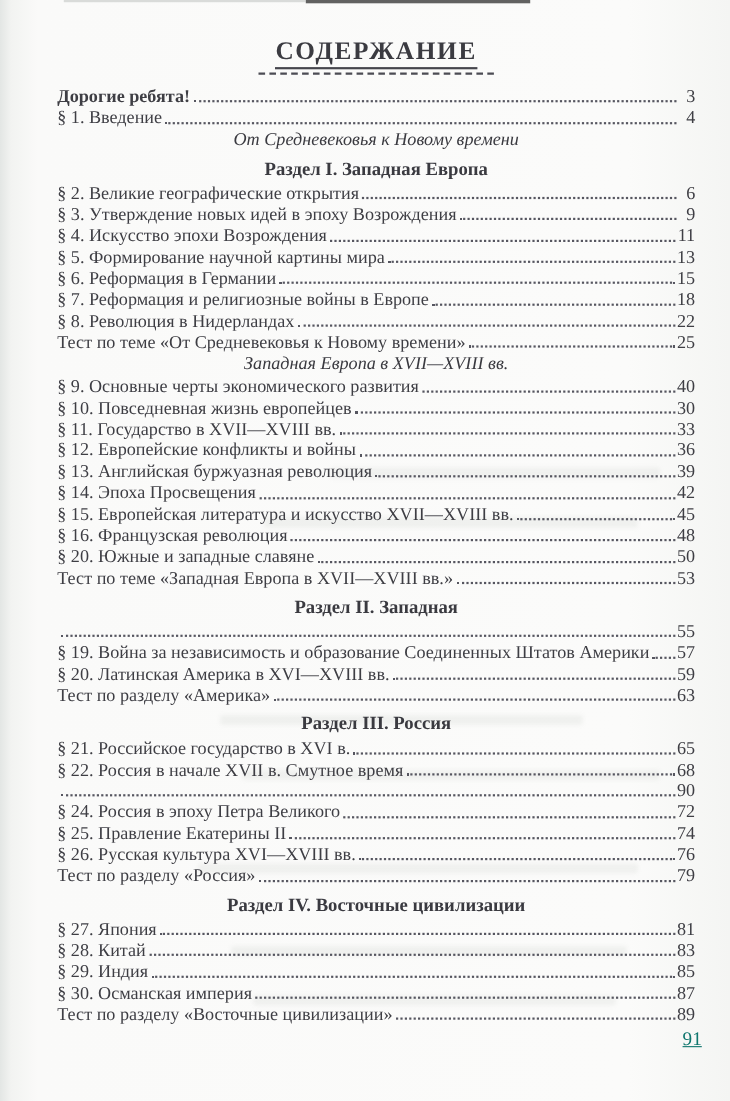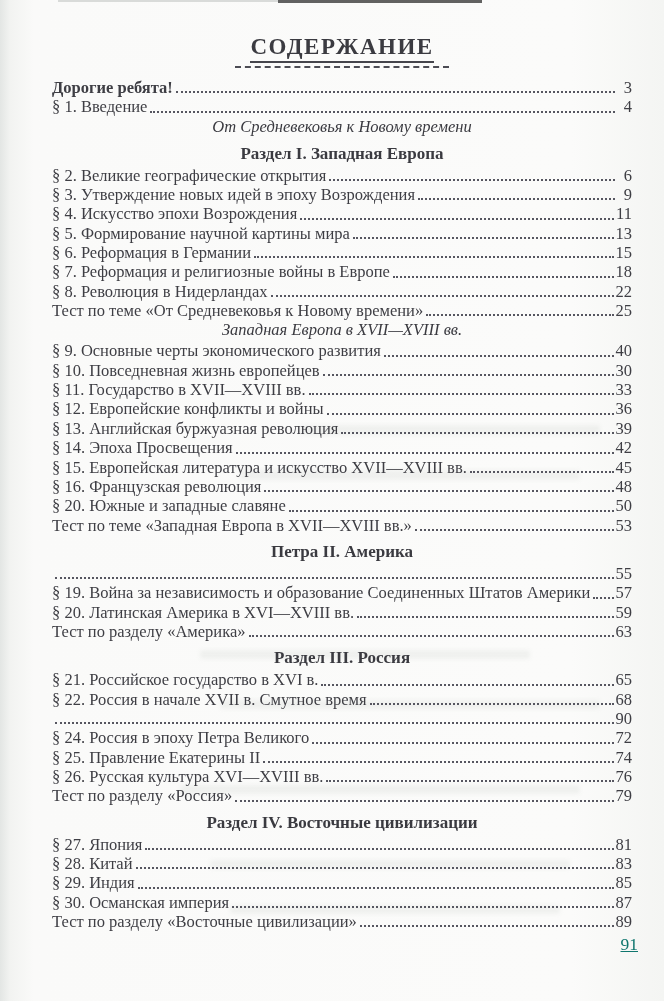--- a/index.html
+++ b/index.html
@@ -182,21 +182,21 @@
       <div class="row">
         <span class="et">§ 20. Южные и западные славяне</span>
         <span class="leader"></span>
         <span class="pg">50</span>
       </div>
       <div class="row">
         <span class="et">Тест по теме «Западная Европа в XVII—XVIII вв.»</span>
         <span class="leader"></span>
         <span class="pg">53</span>
       </div>
-      <div class="sec bold">Петра II. Америка</div>
+      <div class="sec bold">Раздел II. Западная</div>
       <div class="row">
         <span class="leader"></span>
         <span class="pg">55</span>
       </div>
       <div class="row">
         <span class="et">§ 19. Война за независимость и образование Соединенных Штатов Америки</span>
         <span class="leader"></span>
         <span class="pg">57</span>
       </div>
       <div class="row">

